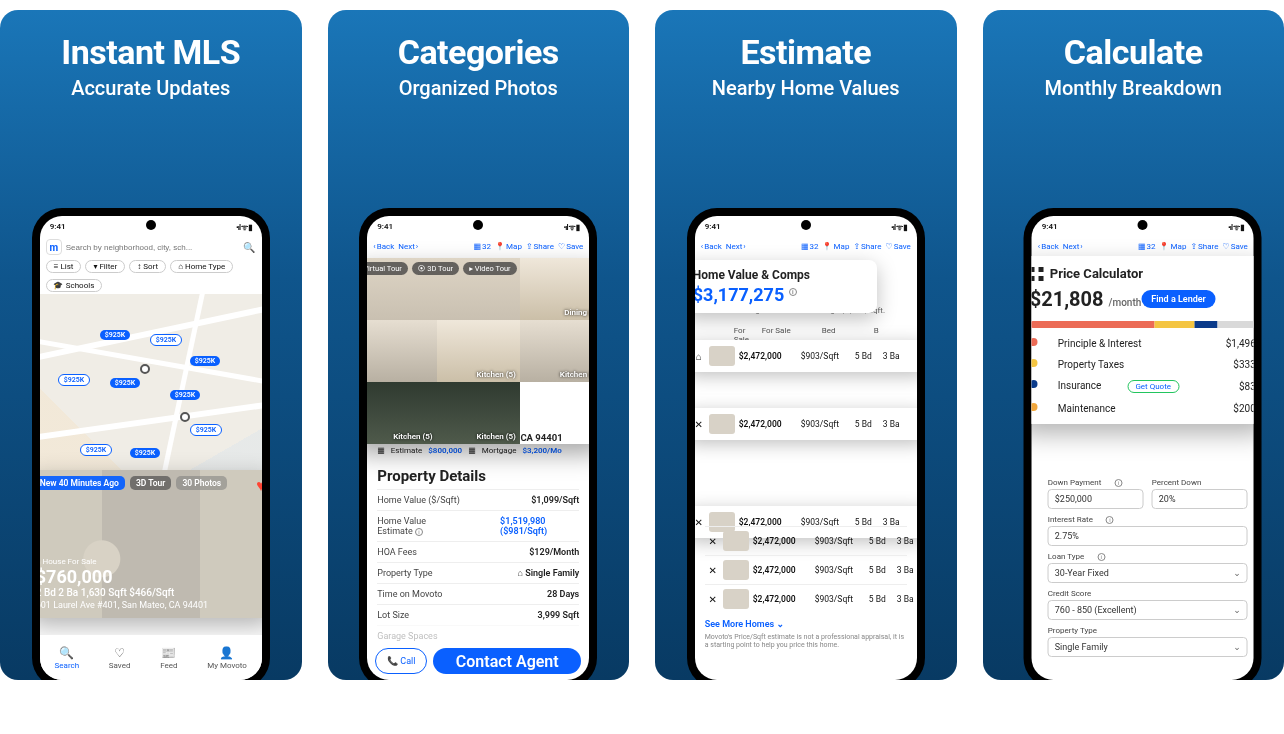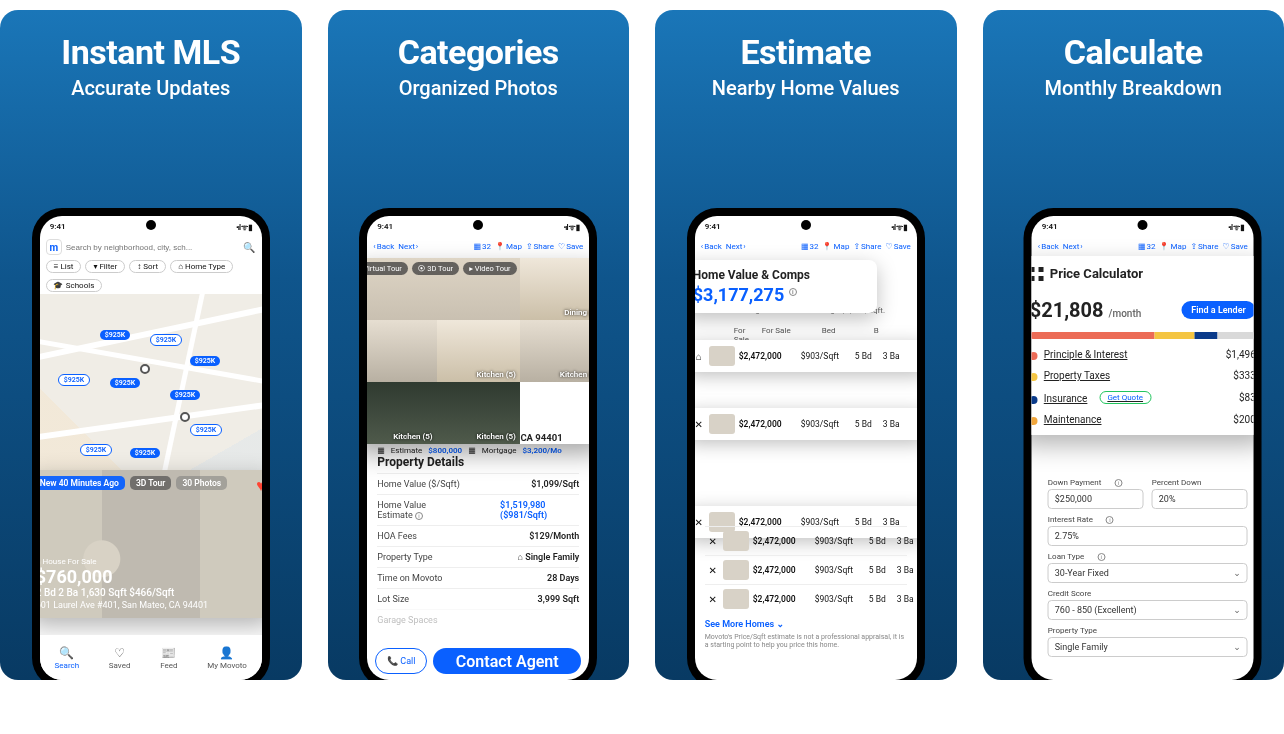--- a/index.html
+++ b/index.html
@@ -165,21 +165,21 @@
     background: rgba(60,60,60,0.75); color:#fff; font-size:7.5px; padding:2px 6px;
     border-radius:9px; display:flex; align-items:center; gap:2px;
   }
   .details {
     padding: 176px 10px 0;
     font-size: 9px; color:#222;
   }
   .addr-line { font-weight:700; font-size:9.5px; }
   .est-line { font-size:8px; margin-top:3px; display:flex; gap:6px; align-items:center; }
   .est-line .blue { color:#0a60ff; font-weight:600; }
-  .sec-title { font-weight:700; font-size:12px; margin:0 0 4px; }
+  .sec-title { font-weight:700; font-size:15px; margin:12px 0 4px; }
   .kv-row { display:flex; justify-content:space-between; padding:5px 0; border-top:1px solid #eee; font-size:9px; }
   .kv-row .k { color:#444; }
   .kv-row .v { font-weight:600;padding-left:42px; }
   .kv-row .v.blue { color:#0a60ff; }
   .cta-row {
     position:absolute; bottom:6px; left:8px; right:8px; display:flex; gap:6px;
   }
   .btn-call {
     flex:0 0 52px; border:1px solid #0a60ff; color:#0a60ff; border-radius:16px;
     font-size:9px; display:flex; align-items:center; justify-content:center; gap:2px; height:26px;
@@ -233,33 +233,33 @@
   }
   .calc-title { font-weight:700; font-size:13px; display:flex; align-items:center; gap:6px; }
   .calc-title .grid-ico {
     width:14px; height:14px; display:inline-block;
     background:
       linear-gradient(#222,#222) 0 0/5px 5px no-repeat,
       linear-gradient(#222,#222) 9px 0/5px 5px no-repeat,
       linear-gradient(#222,#222) 0 9px/5px 5px no-repeat,
       linear-gradient(#222,#222) 9px 9px/5px 5px no-repeat;
   }
-  .calc-amount-row { display:flex; align-items:center; justify-content:space-between; margin-top:17px; }
+  .calc-amount-row { display:flex; align-items:center; justify-content:flex-start; margin-top:6px; }
   .calc-amount { font-weight:700; font-size:20px; }
   .calc-amount .per { font-size:10px; font-weight:500; color:#666; }
   .lender-btn {
     background:#0a60ff; color:#fff; font-size:9px; font-weight:600;
     padding:4px 10px; border-radius:12px;
   }
   .bar {
     height:7px; width:100%; margin-top:10px; border-radius:4px; overflow:hidden; display:flex;
   }
   .bar > div { height:100%; }
   .line-item { display:flex; align-items:center; justify-content:space-between; font-size:10px; margin-top:10px; }
-  .line-item .lab { display:flex; align-items:flex-end; gap:6px;text-decoration:underline; }
+  .line-item .lab { display:flex; align-items:flex-start; gap:20px; }
   .swatch { width:8px; height:8px; border-radius:50%; }
   .getquote {
     border:1px solid #22c55e; color:#0a60ff; font-size:8px; padding:1px 7px; border-radius:9px; margin-left:6px;
   }
   .calc-form { position:absolute; top:262px; left:16px; right:6px; font-size:9px; color:#333; }
   .calc-form .field { margin-bottom:6px; }
   .calc-form .flab { font-size:8px; color:#444; display:flex; align-items:center; gap:13px; }
   .calc-form .fval {
     border:1px solid #ccc; border-radius:4px; height:20px; margin-top:2px;
     display:flex; align-items:center; justify-content:space-between; padding:0 6px;

